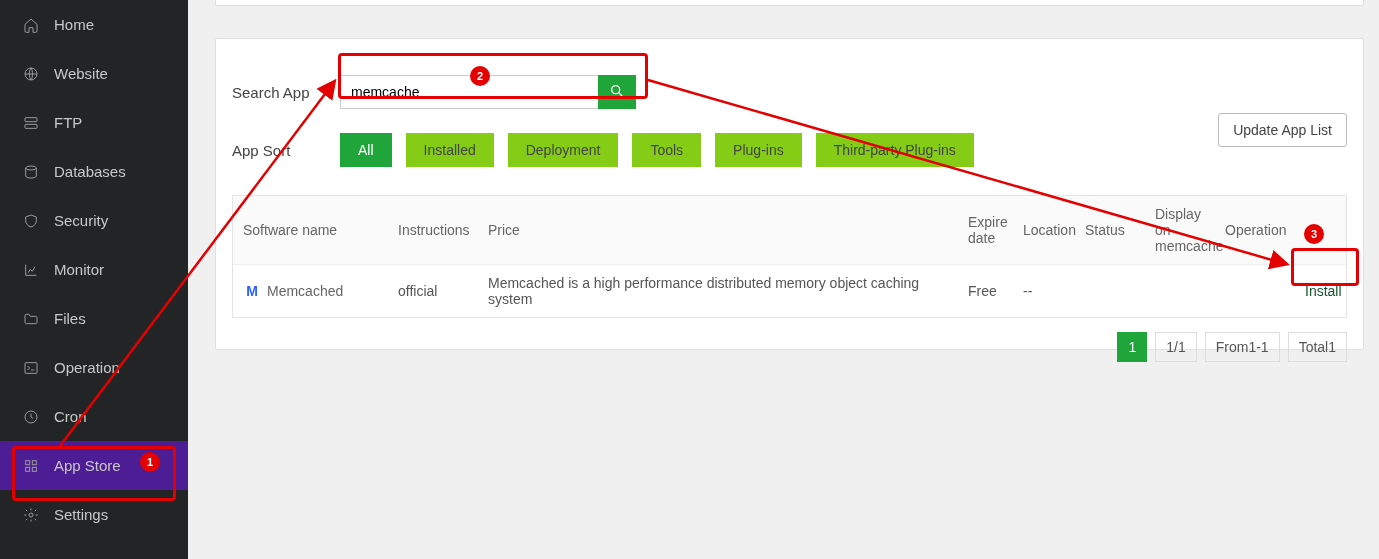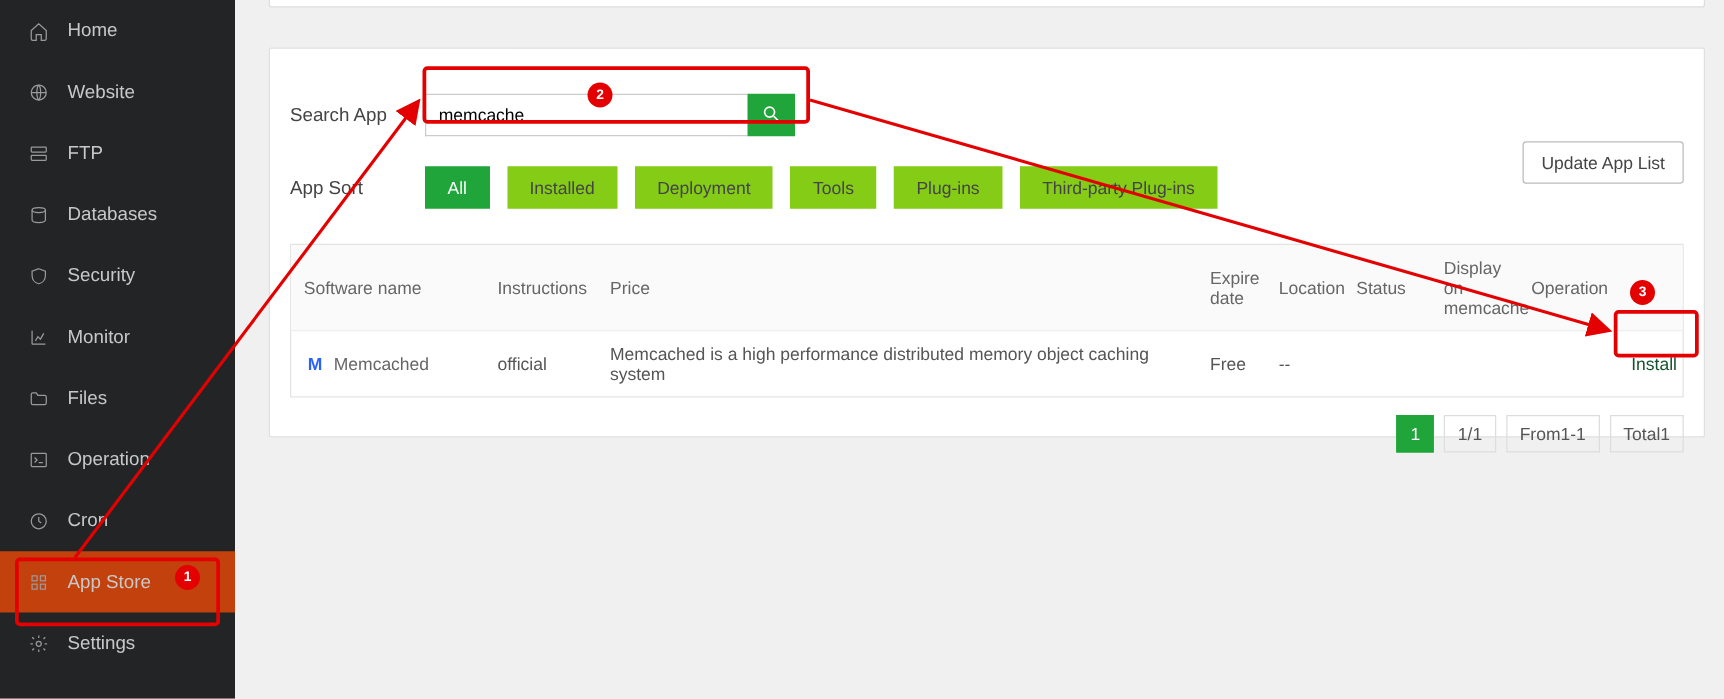--- a/index.html
+++ b/index.html
@@ -32,21 +32,21 @@
 }
 .sidebar-item .icon {
   width: 18px;
   height: 18px;
   margin-right: 14px;
   display: inline-flex;
   align-items: center;
   justify-content: center;
 }
 .sidebar-item .icon svg { width: 16px; height: 16px; stroke: #9a9a9a; fill: none; stroke-width: 1.5; }
-.sidebar-item.active { background: #c2410c; }
+.sidebar-item.active { background: #4c1d95; }
 
 .main {
   position: absolute;
   left: 200px;
   top: 0;
   width: 1179px;
   height: 559px;
 }
 
 .breadcrumb-card {

